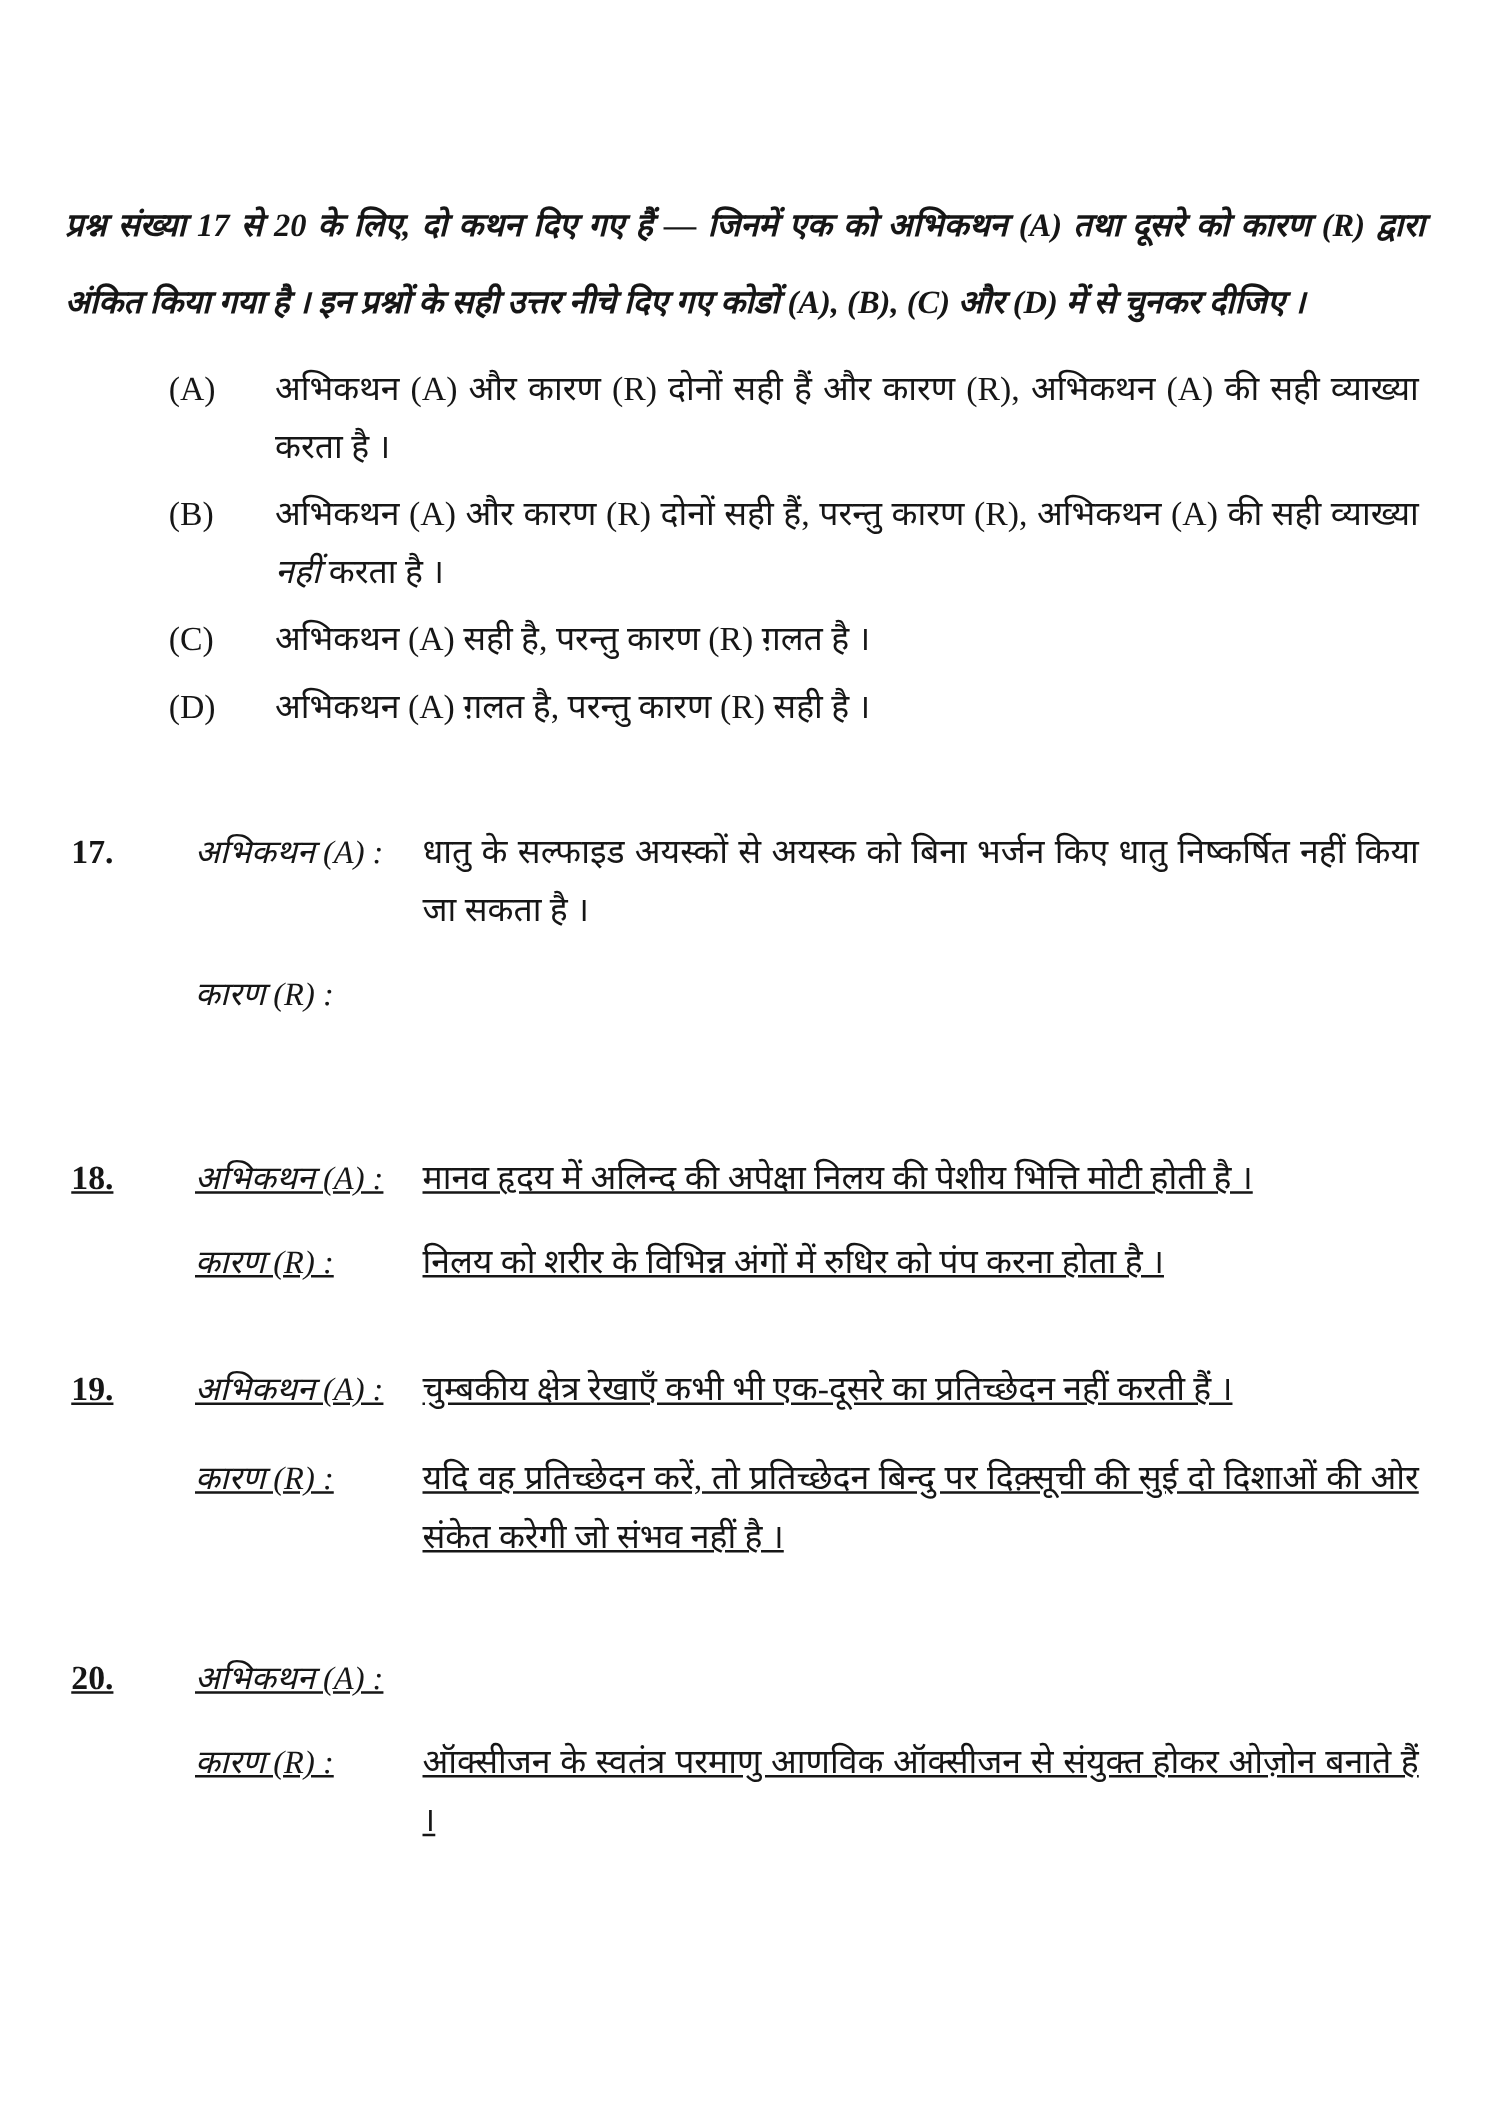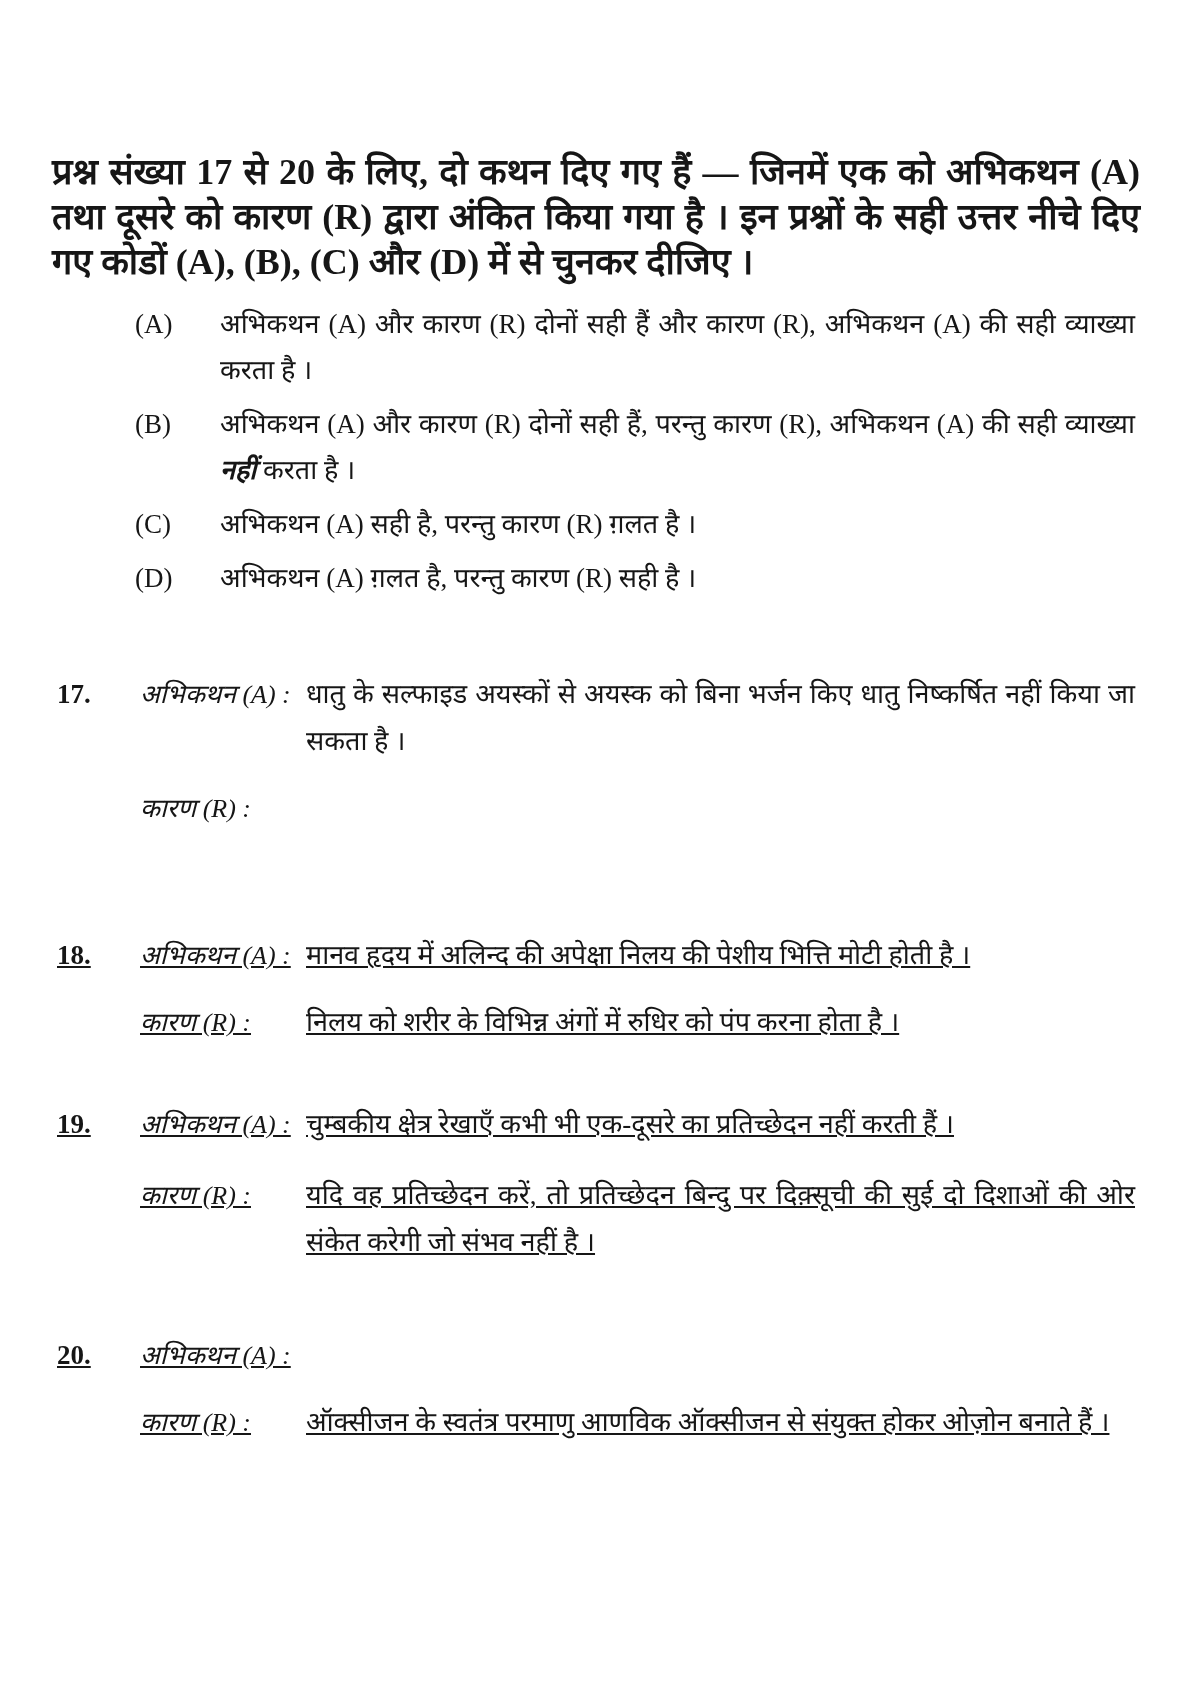--- a/index.html
+++ b/index.html
@@ -16,49 +16,51 @@
   .page {
     position: relative;
     width: 1190px;
     height: 1683px;
     background: #ffffff;
   }
 
   
   .intro {
     margin: 150px 50px 0 52px;
+    font-style: italic;
     font-weight: 700;
-    font-size: 36px;
-    line-height: 45px;
+    font-size: 26px;
+    line-height: 61px;
     text-align: justify;
   }
 
   
   .options {
     margin: 16px 55px 0 135px;
   }
   .option {
     display: grid;
     grid-template-columns: 85px 1fr;
     font-size: 27px;
     line-height: 46px;
     margin-bottom: 8px;
   }
   .option-label { white-space: nowrap; }
   .option-text { text-align: justify; }
-  .emph { font-style: italic; font-weight: 700; }
+  .emph { font-style: italic; font-weight: 400; }
 
   
   .questions { margin-top: 70px; }
   .question { margin: 0 55px 0 57px; }
   .q-row {
     display: grid;
     grid-template-columns: 83px 166px 1fr;
     font-size: 27px;
     line-height: 47px;
+    gap: 16px;
   }
   .q-row.reason { margin-top: 20px; }
   .q-num { font-weight: 700; }
   .q-label { font-style: italic; white-space: nowrap; font-size: 26px; }
   .q-text { text-align: justify; }
   .question + .question { margin-top: 66px; text-decoration: underline; }
   .question.q18 { margin-top: 100px; }
   .question.q19 { margin-top: 55px; }
   .question.q19 .q-row.reason { margin-top: 24px; }
 </style>

